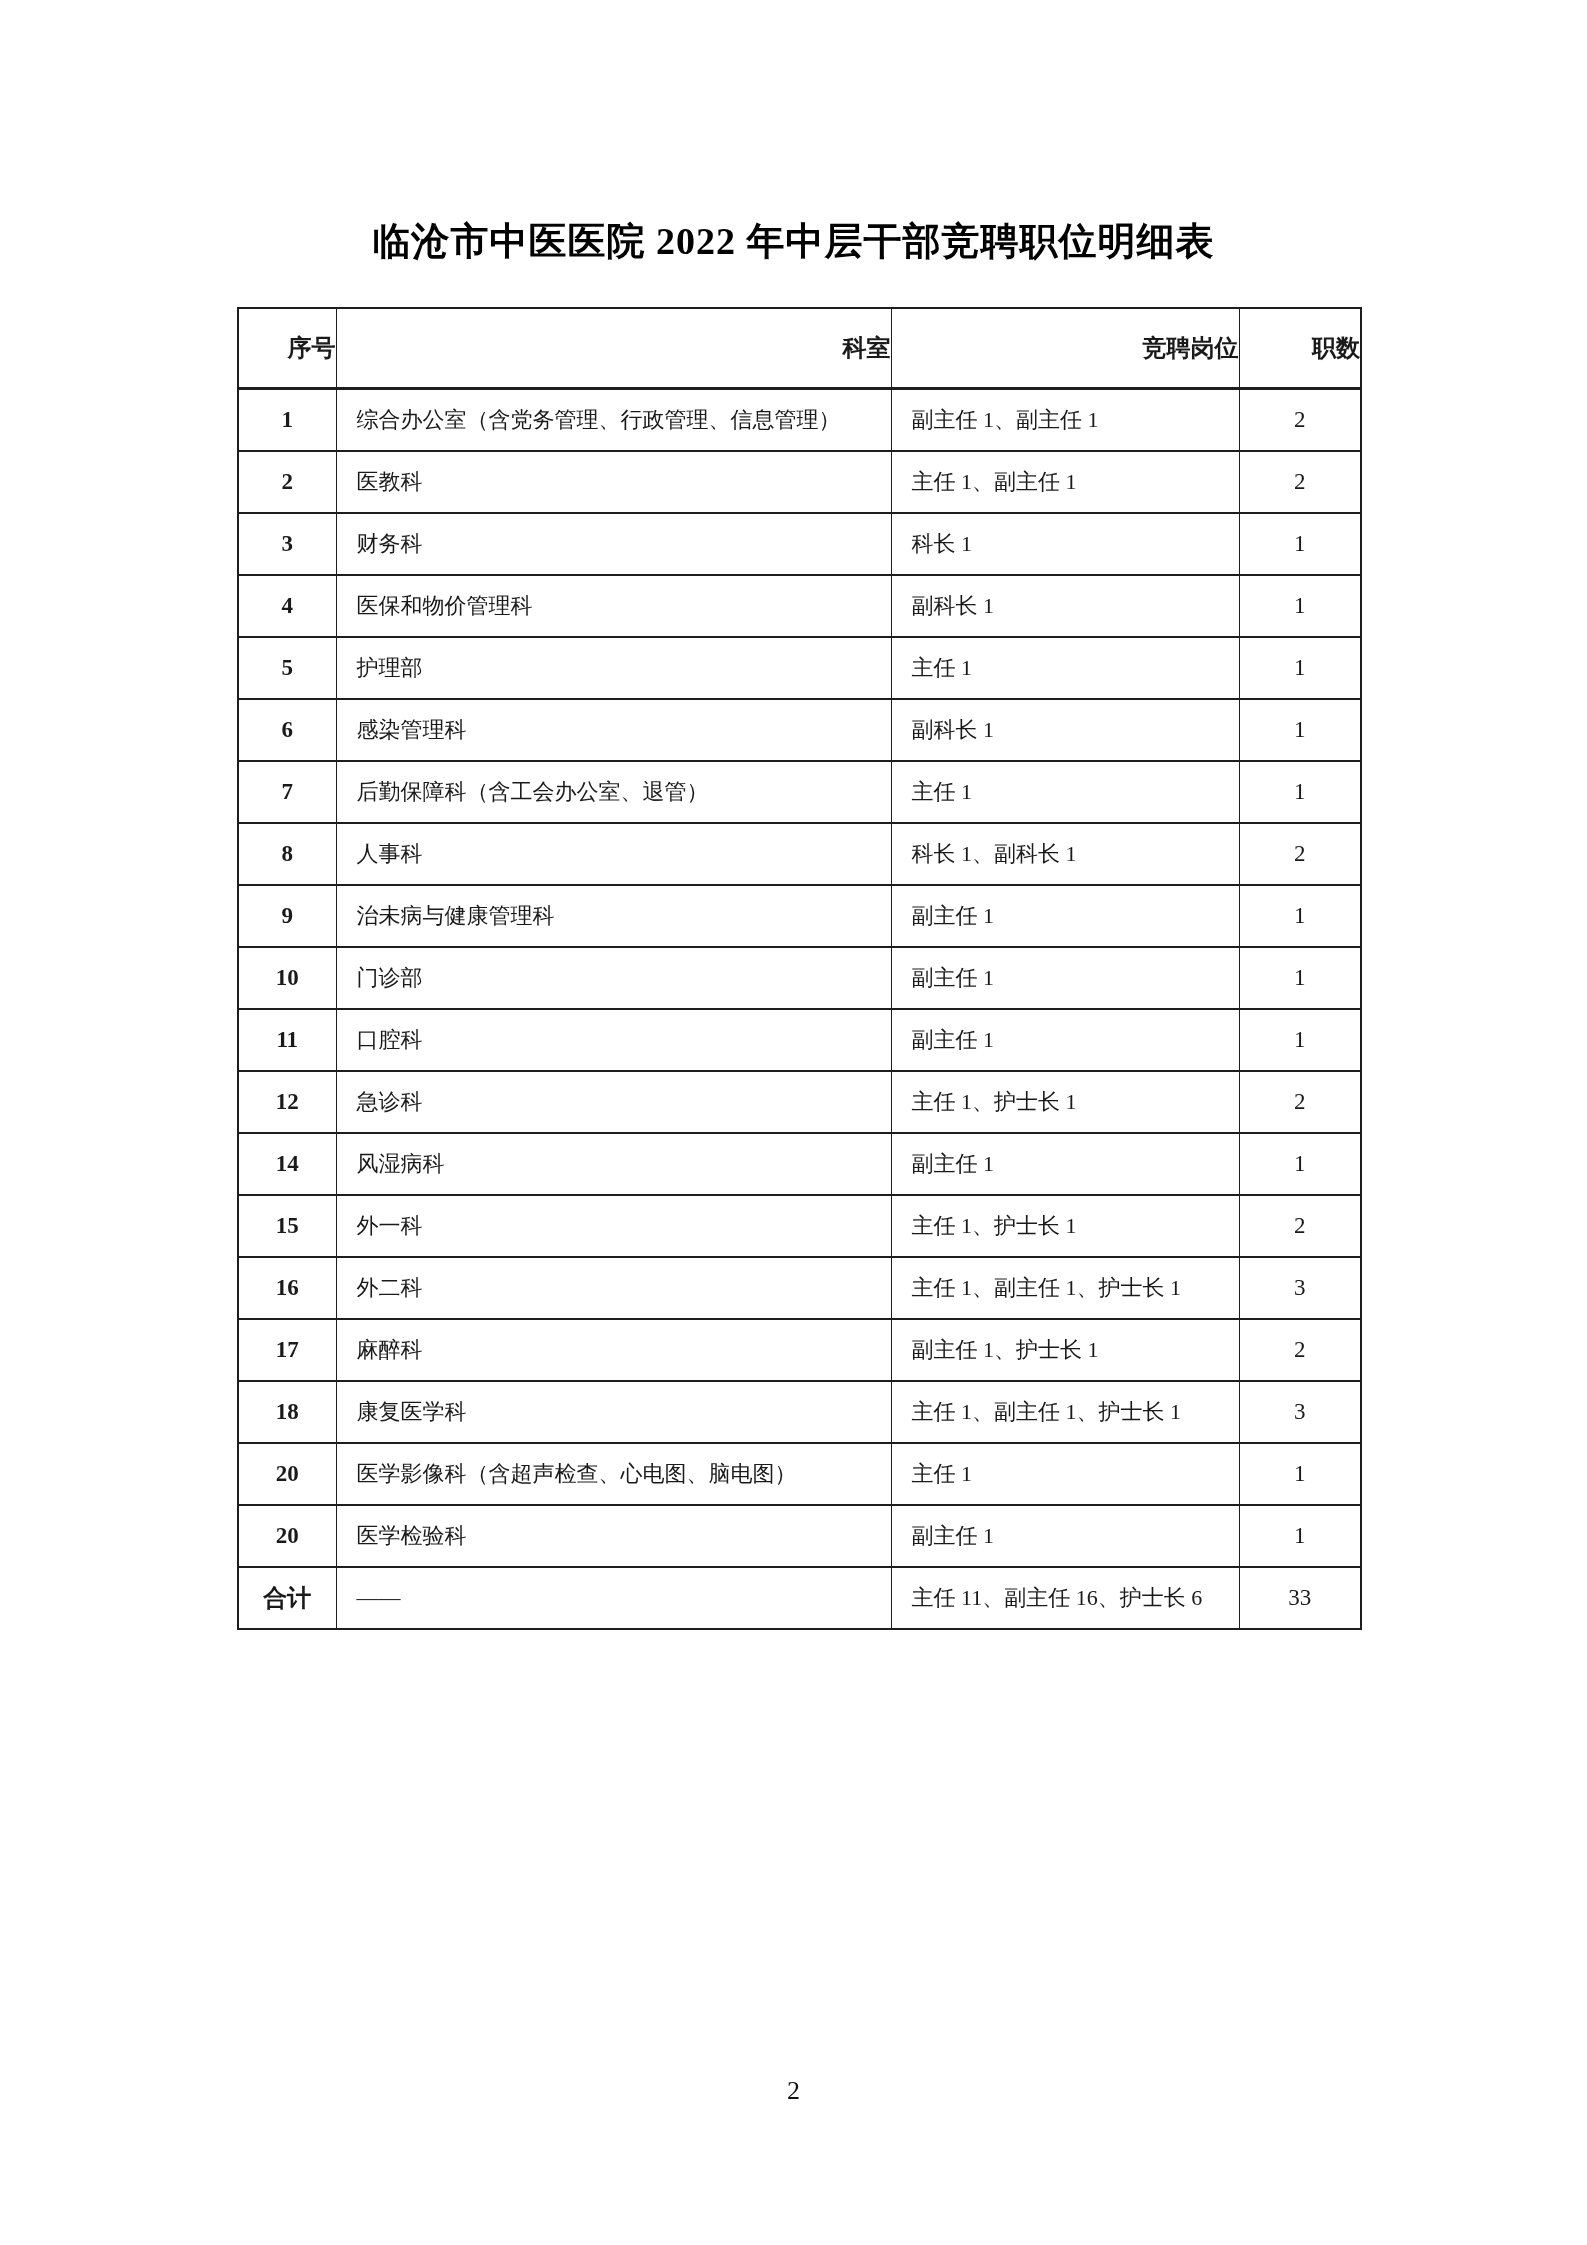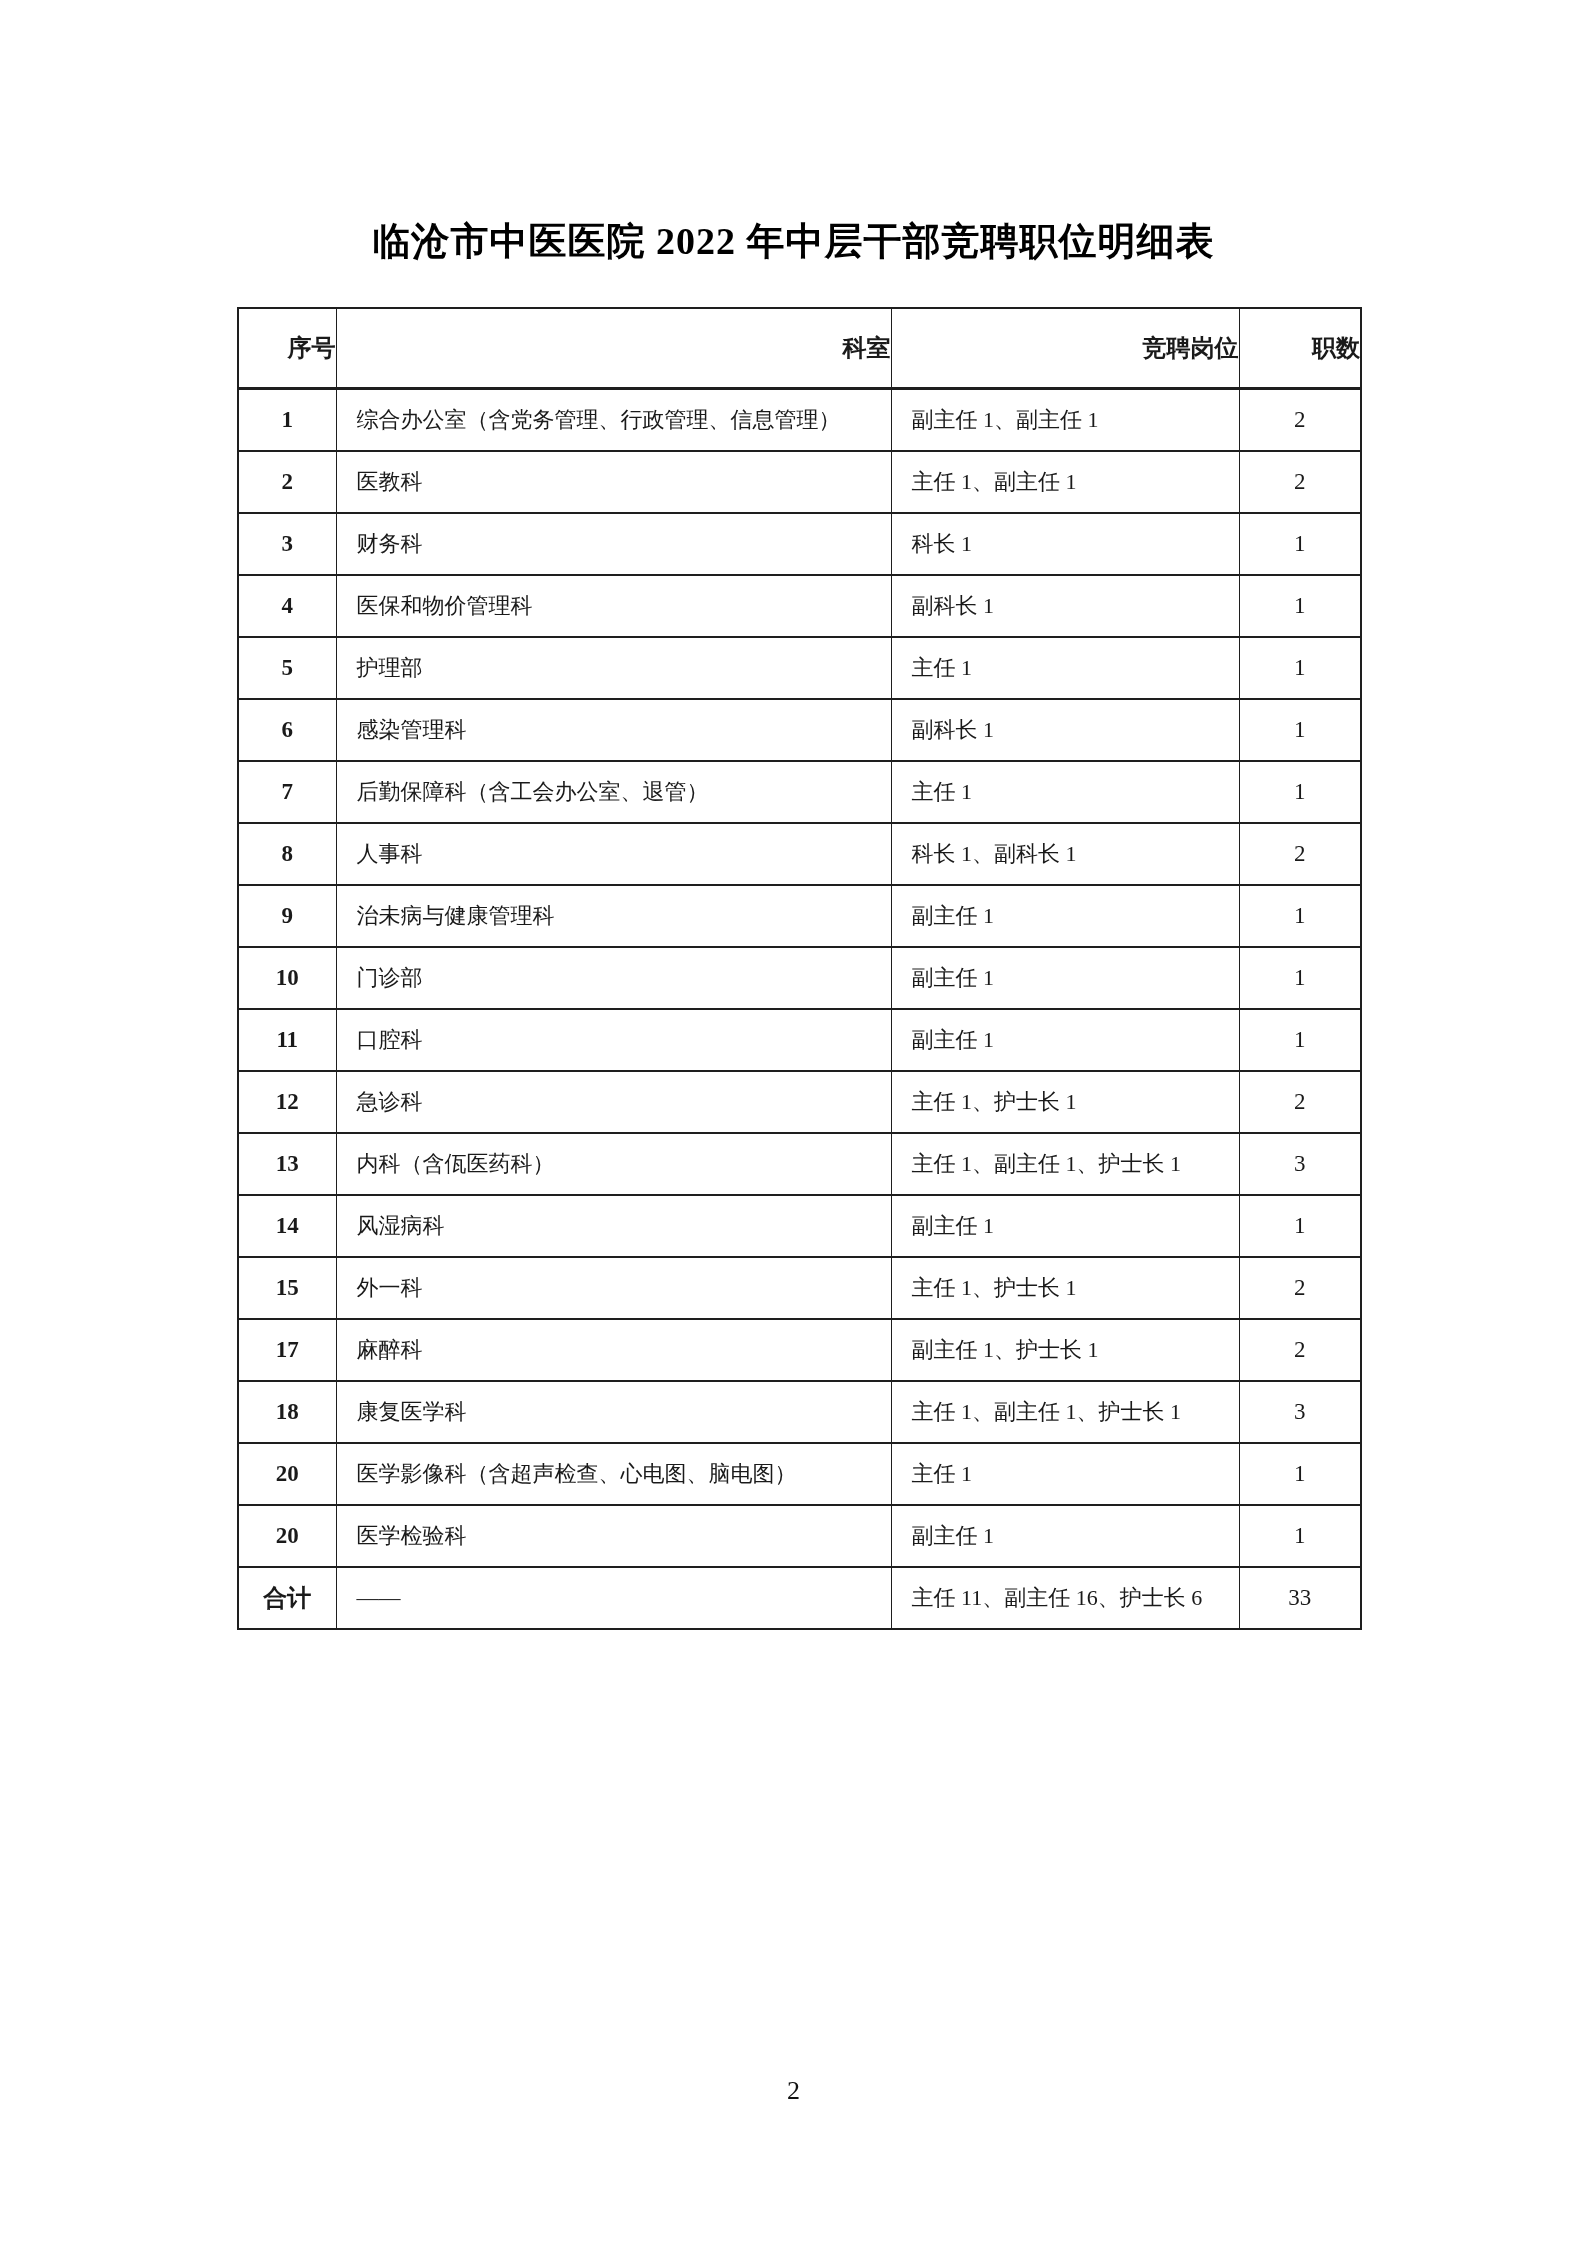--- a/index.html
+++ b/index.html
@@ -179,36 +179,36 @@
     <td class="cell-pos">副主任 1</td>
     <td class="cell-count">1</td>
   </tr>
       <tr>
     <td class="cell-index">12</td>
     <td class="cell-dept">急诊科</td>
     <td class="cell-pos">主任 1、护士长 1</td>
     <td class="cell-count">2</td>
   </tr>
       <tr>
-    <td class="cell-index">13</td>
-    <td class="cell-dept">内科（含佤医药科）</td>
-    <td class="cell-pos">主任 1、副主任 1、护士长 1</td>
-    <td class="cell-count">3</td>
-  </tr>
-      <tr>
     <td class="cell-index">14</td>
     <td class="cell-dept">风湿病科</td>
     <td class="cell-pos">副主任 1</td>
     <td class="cell-count">1</td>
   </tr>
       <tr>
     <td class="cell-index">15</td>
     <td class="cell-dept">外一科</td>
     <td class="cell-pos">主任 1、护士长 1</td>
     <td class="cell-count">2</td>
+  </tr>
+      <tr>
+    <td class="cell-index">16</td>
+    <td class="cell-dept">外二科</td>
+    <td class="cell-pos">主任 1、副主任 1、护士长 1</td>
+    <td class="cell-count">3</td>
   </tr>
       <tr>
     <td class="cell-index">17</td>
     <td class="cell-dept">麻醉科</td>
     <td class="cell-pos">副主任 1、护士长 1</td>
     <td class="cell-count">2</td>
   </tr>
       <tr>
     <td class="cell-index">18</td>
     <td class="cell-dept">康复医学科</td>

